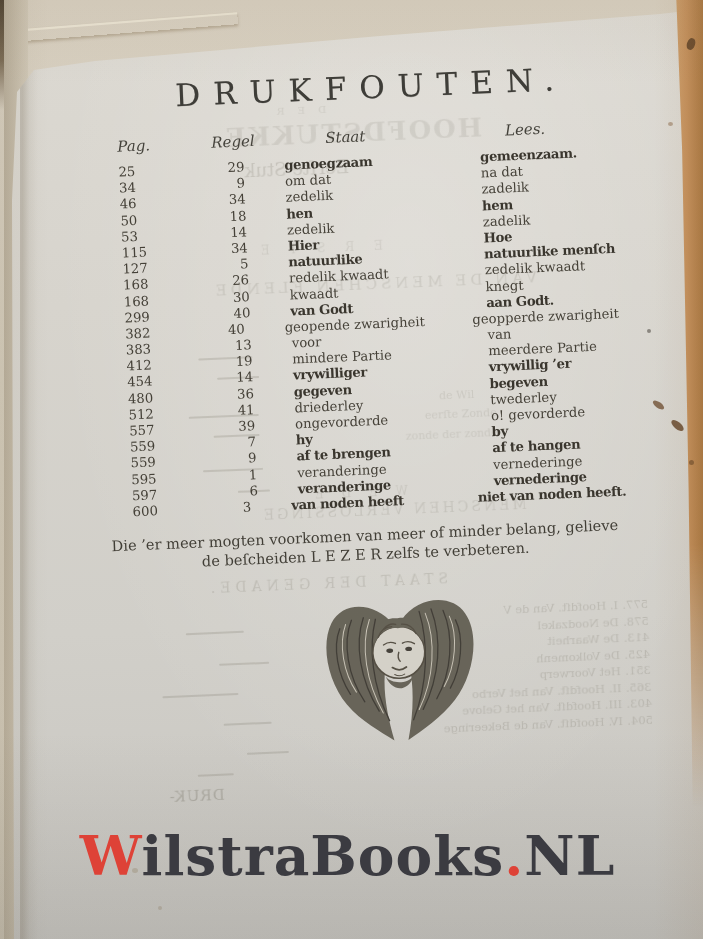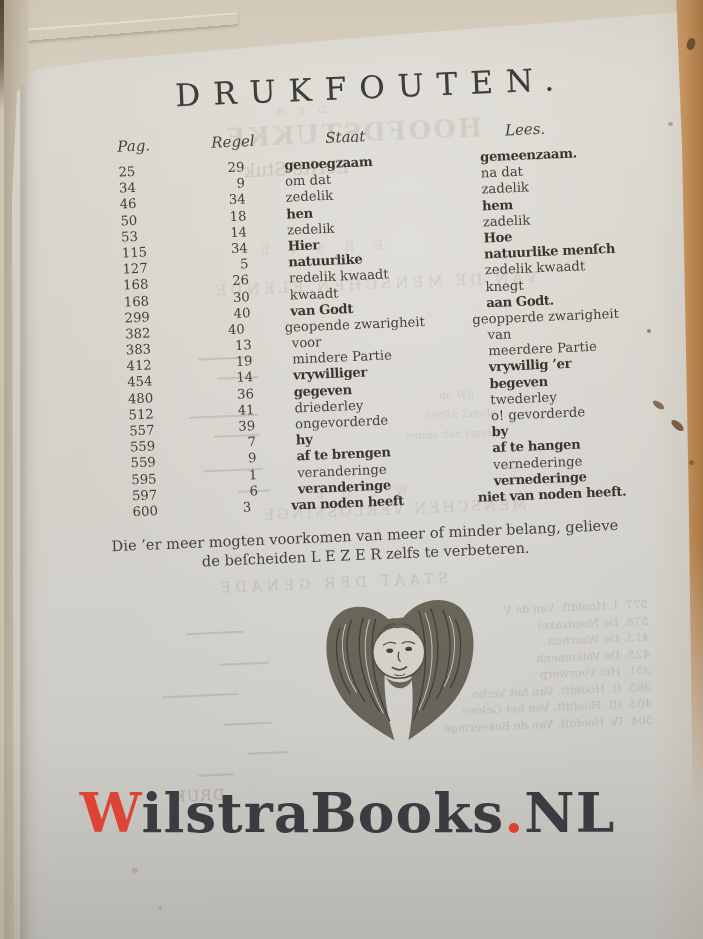--- a/index.html
+++ b/index.html
@@ -79,21 +79,21 @@
   .leader{position:absolute;height:2px;background:rgba(110,105,92,.20);border-radius:1px;}
   .ld1{left:196px;top:352px;width:54px;} .ld2{left:214px;top:372px;width:42px;}
   .ld3{left:184px;top:410px;width:70px;} .ld4{left:208px;top:430px;width:46px;}
   .ld5{left:196px;top:464px;width:60px;} .ld6{left:230px;top:486px;width:32px;}
   .ld7{left:172px;top:626px;width:58px;} .ld8{left:204px;top:658px;width:50px;}
   .ld9{left:146px;top:688px;width:76px;} .ld10{left:206px;top:718px;width:48px;}
   .ld11{left:228px;top:748px;width:42px;} .ld12{left:178px;top:768px;width:36px;}
   
   .cherub{position:absolute;left:296px;top:594px;opacity:.88;}
   
-  .watermark{position:absolute;left:35px;top:780px;width:625px;text-align:center;
+  .watermark{position:absolute;left:35px;top:823px;width:625px;text-align:center;
     font-size:55px;font-weight:700;letter-spacing:1px;opacity:.94;}
   .wm-red{color:#e03b2f;} .wm-dark{color:#33333a;}
 </style>
 </head>
 <body>
 
 <div class="photo">
 
   <div class="edge-second"></div>
   <div class="sliver-dark"></div>

